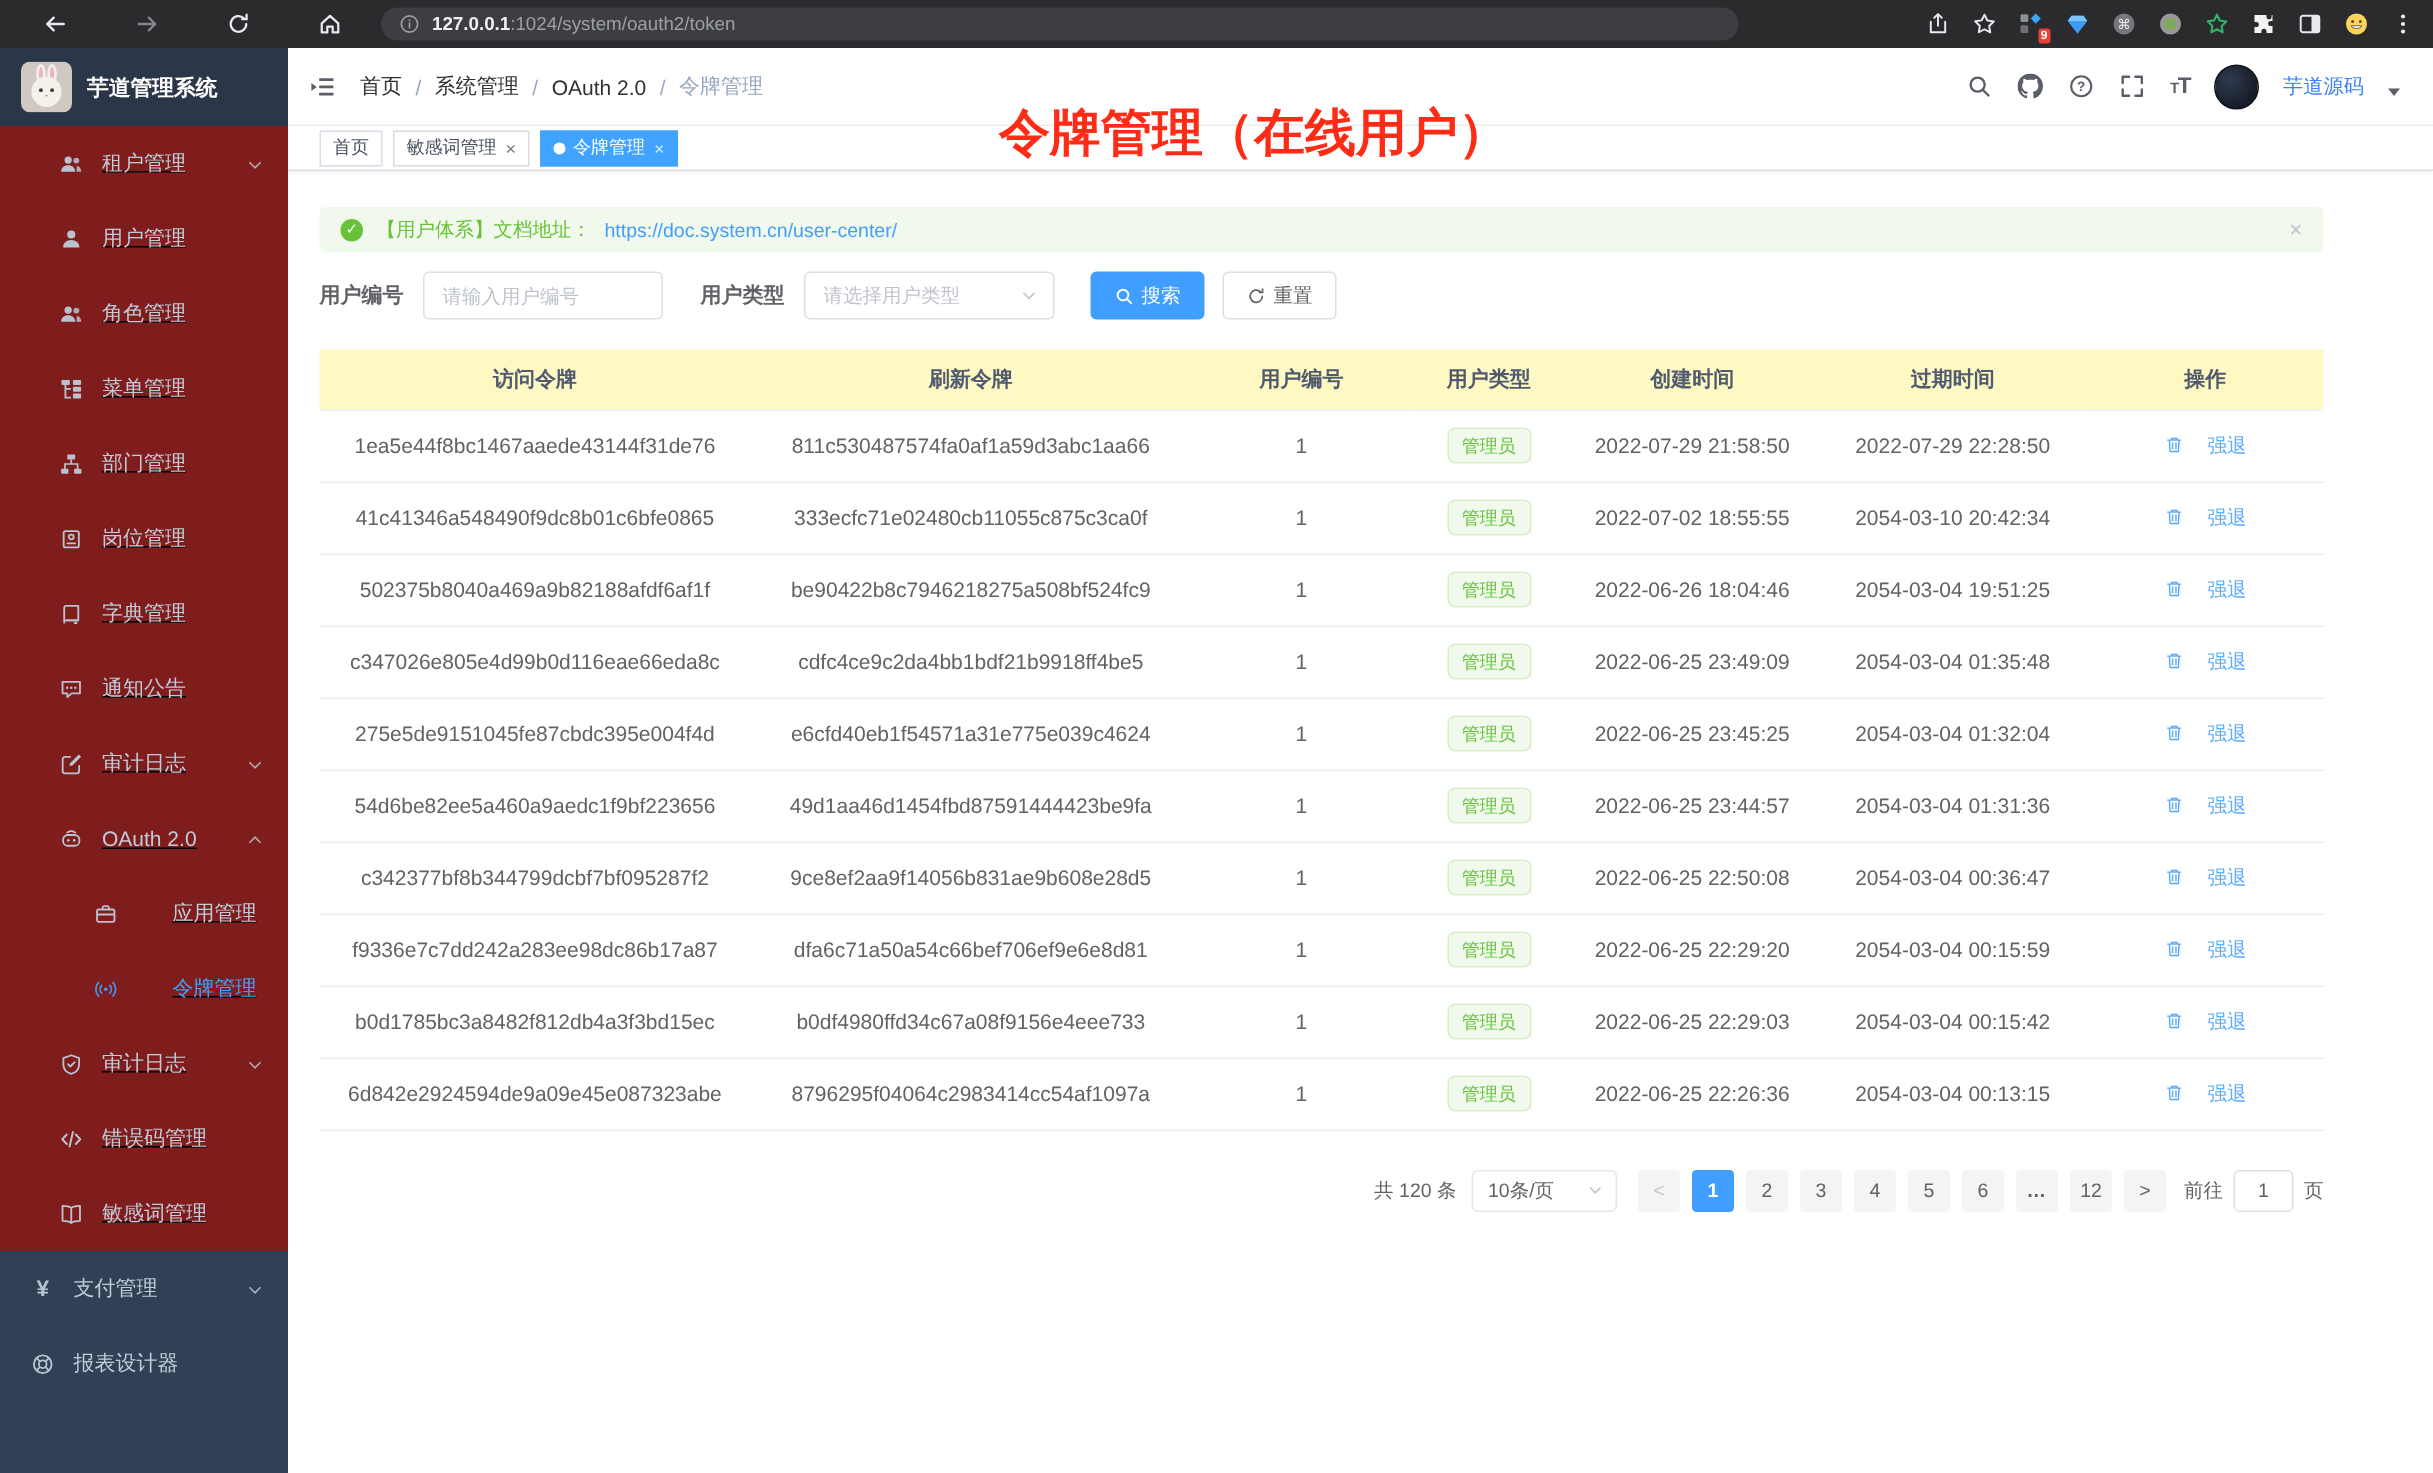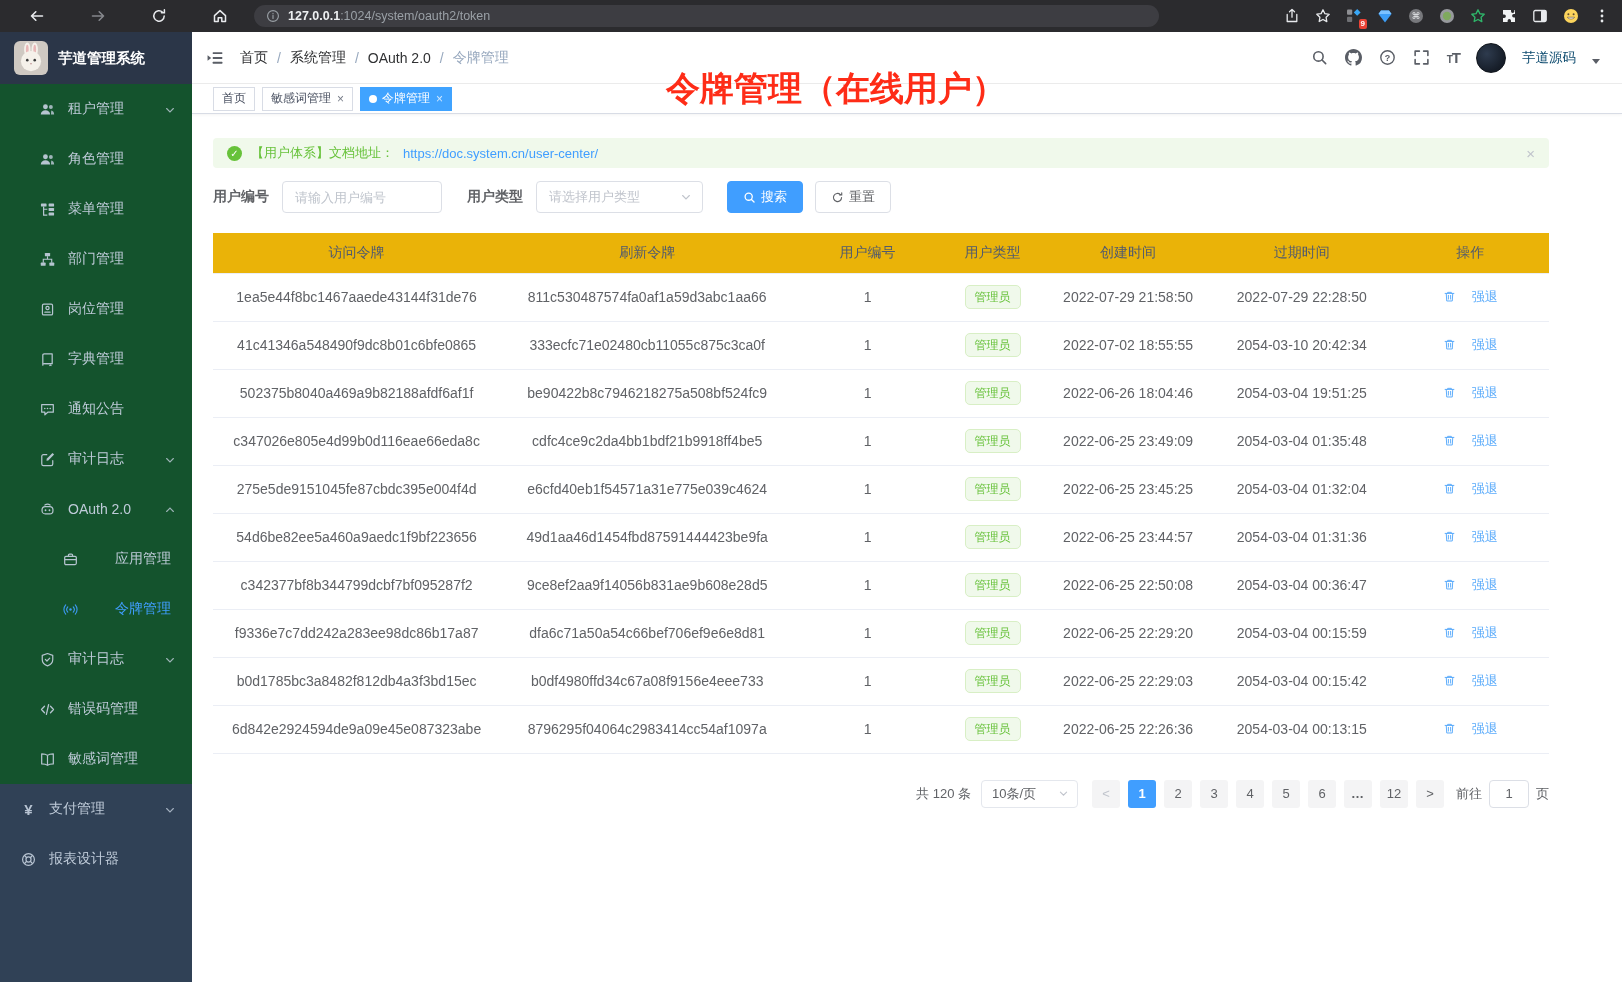--- a/index.html
+++ b/index.html
@@ -18,21 +18,21 @@
   .ext{position:relative;}
   .ext-badge{position:absolute;right:-5px;bottom:-4px;background:#e94235;color:#fff;font-size:8px;line-height:10px;padding:0 2px;border-radius:2px;font-weight:700;}
 
   
   .app{display:flex;height:950px;}
   .sidebar{width:192px;flex:none;background:#304156;display:flex;flex-direction:column;}
   .logo-row{height:52px;background:#2b3648;display:flex;align-items:center;padding:0 14px;gap:10px;cursor:pointer;}
   .logo-img{width:34px;height:34px;border-radius:6px;overflow:hidden;flex:none;}
   .logo-img svg{width:34px;height:34px;display:block;}
   .logo-title{color:#fff;font-size:14.5px;font-weight:700;white-space:nowrap;}
-  .menu-dark{background:#14532d;}
+  .menu-dark{background:#7f1d1d;text-decoration:underline;}
   .menu-light{background:#304156;flex:1;}
   .menu-item{height:50px;display:flex;align-items:center;color:#bfcbd9;font-size:14px;padding-left:40px;position:relative;cursor:pointer;white-space:nowrap;}
   .menu-item.top{padding-left:21px;}
   .menu-item.child{padding-left:63px;gap:24px;}
   .menu-item.active{color:#409eff;}
   .mi-icon{width:15px;height:15px;margin-right:13px;display:inline-flex;align-items:center;justify-content:center;opacity:.95;flex:none;font-weight:700;}
   .mi-icon svg{width:15px;height:15px;}
   .mi-arrow{position:absolute;right:16px;width:12px;height:12px;opacity:.8;}
   .mi-arrow svg{width:12px;height:12px;}
 
@@ -45,21 +45,21 @@
   .breadcrumb{margin-left:16px;display:flex;align-items:center;gap:9px;font-size:14px;}
   .crumb{color:#303133;cursor:pointer;}
   .crumb.last{color:#97a8be;cursor:default;}
   .crumb-sep{color:#97a8be;}
   .navbar-right{margin-left:auto;display:flex;align-items:center;gap:16px;color:#5a5e66;}
   .nicon{width:18px;height:18px;display:inline-flex;align-items:center;justify-content:center;cursor:pointer;}
   .nicon svg{width:17px;height:17px;}
   .fontsize-icon{font-weight:700;font-size:15px;cursor:pointer;color:#5a5e66;letter-spacing:-1px;}
   .fontsize-icon small{font-size:10px;font-weight:700;}
   .avatar{width:30px;height:30px;border-radius:50%;background:radial-gradient(circle at 35% 35%,#2e3b4e,#161d28 70%);border:1px solid #10151c;cursor:pointer;flex:none;}
-  .user-name{font-size:13.5px;color:#0c4a6e;cursor:pointer;}
+  .user-name{font-size:13.5px;color:#3b82f6;cursor:pointer;}
   .caret-down{width:0;height:0;border-left:4px solid transparent;border-right:4px solid transparent;border-top:5px solid #5a5e66;margin-top:8px;cursor:pointer;}
 
   
   .tags-view{height:30px;display:flex;align-items:center;gap:7px;padding:0 21px;border-bottom:1px solid #d8dce5;box-shadow:0 1px 3px rgba(0,0,0,.05);}
   .tab{height:24px;border:1px solid #d8dce5;background:#fff;color:#495060;font-size:12px;padding:0 8px;display:inline-flex;align-items:center;gap:5px;cursor:pointer;white-space:nowrap;}
   .tab.active{background:#40a3ff;border-color:#40a3ff;color:#fff;}
   .tab .dot{width:8px;height:8px;border-radius:50%;background:#fff;}
   .tab .close{font-size:12px;line-height:1;opacity:.75;margin-left:1px;}
 
   
@@ -76,21 +76,21 @@
   .f-select{width:167px;height:32px;border:1px solid #dcdfe6;border-radius:4px;padding:0 10px 0 12px;font-size:13px;color:#c0c4cc;display:inline-flex;align-items:center;justify-content:space-between;cursor:pointer;margin-right:12px;background:#fff;}
   .f-select .sel-arrow{width:12px;height:12px;color:#c0c4cc;}
   .f-select svg{width:12px;height:12px;}
   .btn{height:32px;border-radius:4px;font-size:13px;display:inline-flex;align-items:center;gap:5px;padding:0 15px;cursor:pointer;margin-left:12px;white-space:nowrap;}
   .btn svg{width:13px;height:13px;}
   .btn-primary{background:#409eff;border:1px solid #409eff;color:#fff;}
   .btn-default{background:#fff;border:1px solid #dcdfe6;color:#606266;}
 
   
   table{width:100%;border-collapse:collapse;font-size:14px;color:#606266;table-layout:fixed;}
-  thead th{height:40px;background:#eab308;color:#515a6e;font-weight:400;text-align:center;border-bottom:1px solid #ebeef5;white-space:nowrap;}
+  thead th{height:40px;background:#fef9c3;color:#515a6e;font-weight:700;text-align:center;border-bottom:1px solid #ebeef5;white-space:nowrap;}
   tbody td{height:48px;text-align:center;border-bottom:1px solid #ebeef5;white-space:nowrap;overflow:hidden;text-overflow:ellipsis;}
   .tag-success{display:inline-block;height:24px;line-height:22px;padding:0 9px;border:1px solid #d8efc5;background:#f0f9eb;color:#67c23a;font-size:12px;border-radius:5px;}
   .op-link{color:#5aabfb;font-size:13px;display:inline-flex;align-items:center;gap:16px;cursor:pointer;text-decoration:none;}
   .op-link svg{width:13px;height:13px;}
 
   
   .pagination{display:flex;align-items:center;justify-content:flex-end;margin-top:26px;font-size:13px;color:#606266;}
   .pg-total{margin-right:10px;white-space:nowrap;}
   .pg-size{width:97px;height:28px;border:1px solid #e4e7ed;border-radius:4px;display:inline-flex;align-items:center;justify-content:space-between;padding:0 8px 0 10px;cursor:pointer;color:#606266;background:#fff;margin-right:14px;}
   .pg-size svg{width:11px;height:11px;color:#c0c4cc;}
@@ -241,20 +241,29 @@
                 <circle cx="5.8" cy="5" r="2.6"></circle>
                 <path d="M.8 13.3c0-2.8 2.2-4.6 5-4.6s5 1.8 5 4.6z"></path>
                 <circle cx="11.6" cy="5.4" r="2.1" opacity=".85"></circle>
                 <path d="M12 9.1c1.9.4 3.1 1.9 3.1 4.2h-3.4z" opacity=".85"></path>
               </svg>
             </span>
             <span class="mi-label">租户管理</span>
             <span class="mi-arrow"><svg viewBox="0 0 16 16" fill="none" stroke="currentColor" stroke-width="1.5" stroke-linecap="round">
                 <path d="M3.5 6L8 10.5 12.5 6"></path>
               </svg></span>
+          </div>
+          <div class="menu-item">
+            <span class="mi-icon">
+              <svg viewBox="0 0 16 16" fill="currentColor">
+                <circle cx="8" cy="4.6" r="2.9"></circle>
+                <path d="M2.2 13.8c0-3.2 2.6-5.2 5.8-5.2s5.8 2 5.8 5.2z"></path>
+              </svg>
+            </span>
+            <span class="mi-label">用户管理</span>
           </div>
           <div class="menu-item">
             <span class="mi-icon">
               <svg viewBox="0 0 16 16" fill="currentColor">
                 <circle cx="5.8" cy="5" r="2.6"></circle>
                 <path d="M.8 13.3c0-2.8 2.2-4.6 5-4.6s5 1.8 5 4.6z"></path>
                 <circle cx="11.6" cy="5.4" r="2.1" opacity=".85"></circle>
                 <path d="M12 9.1c1.9.4 3.1 1.9 3.1 4.2h-3.4z" opacity=".85"></path>
               </svg>
             </span>

